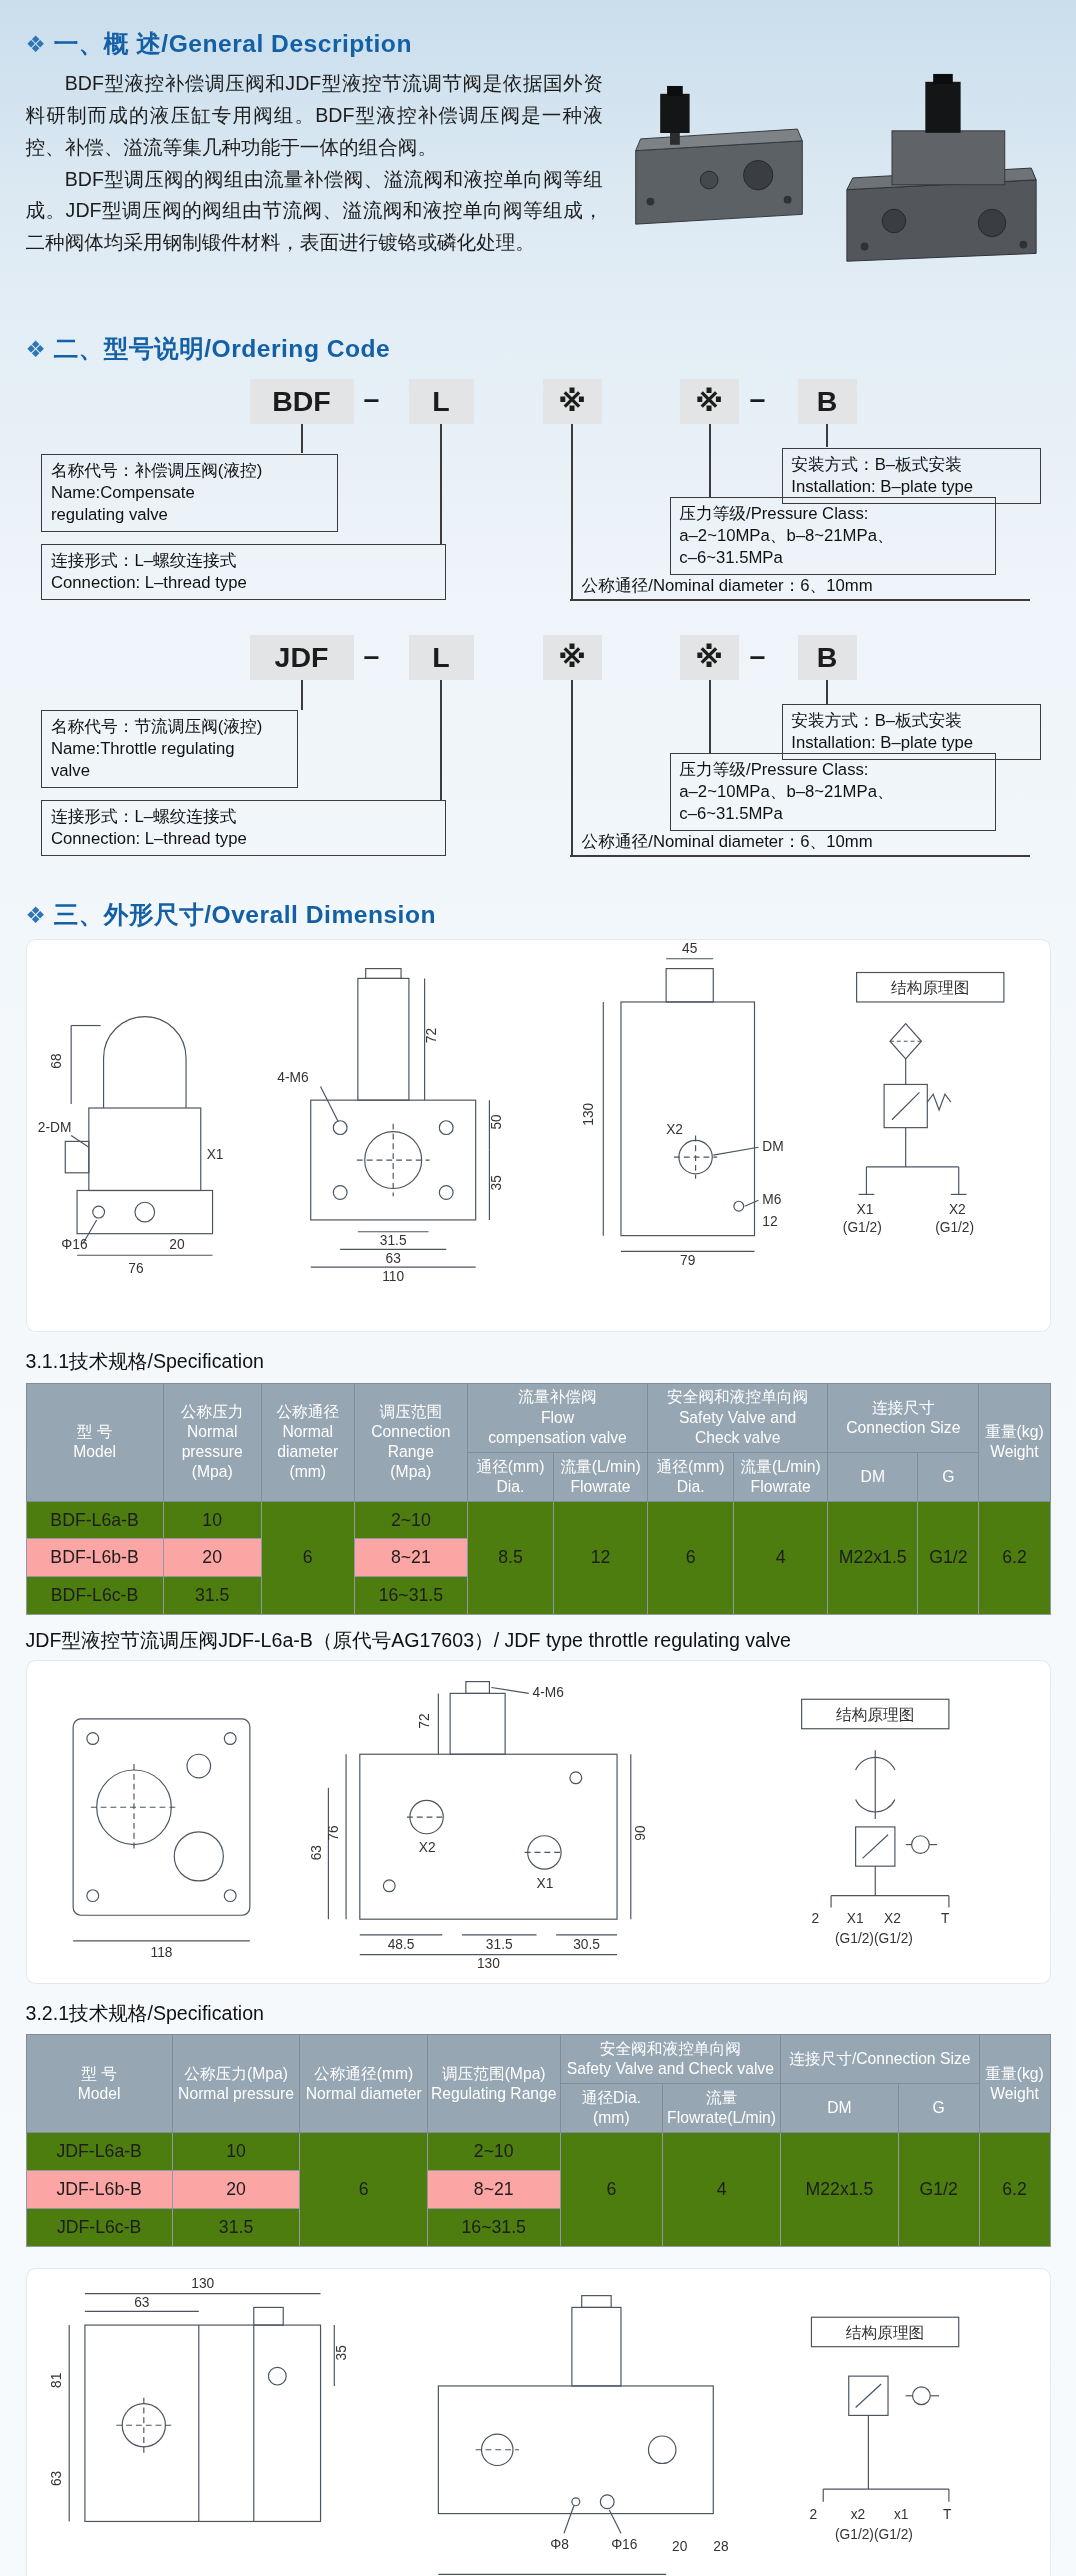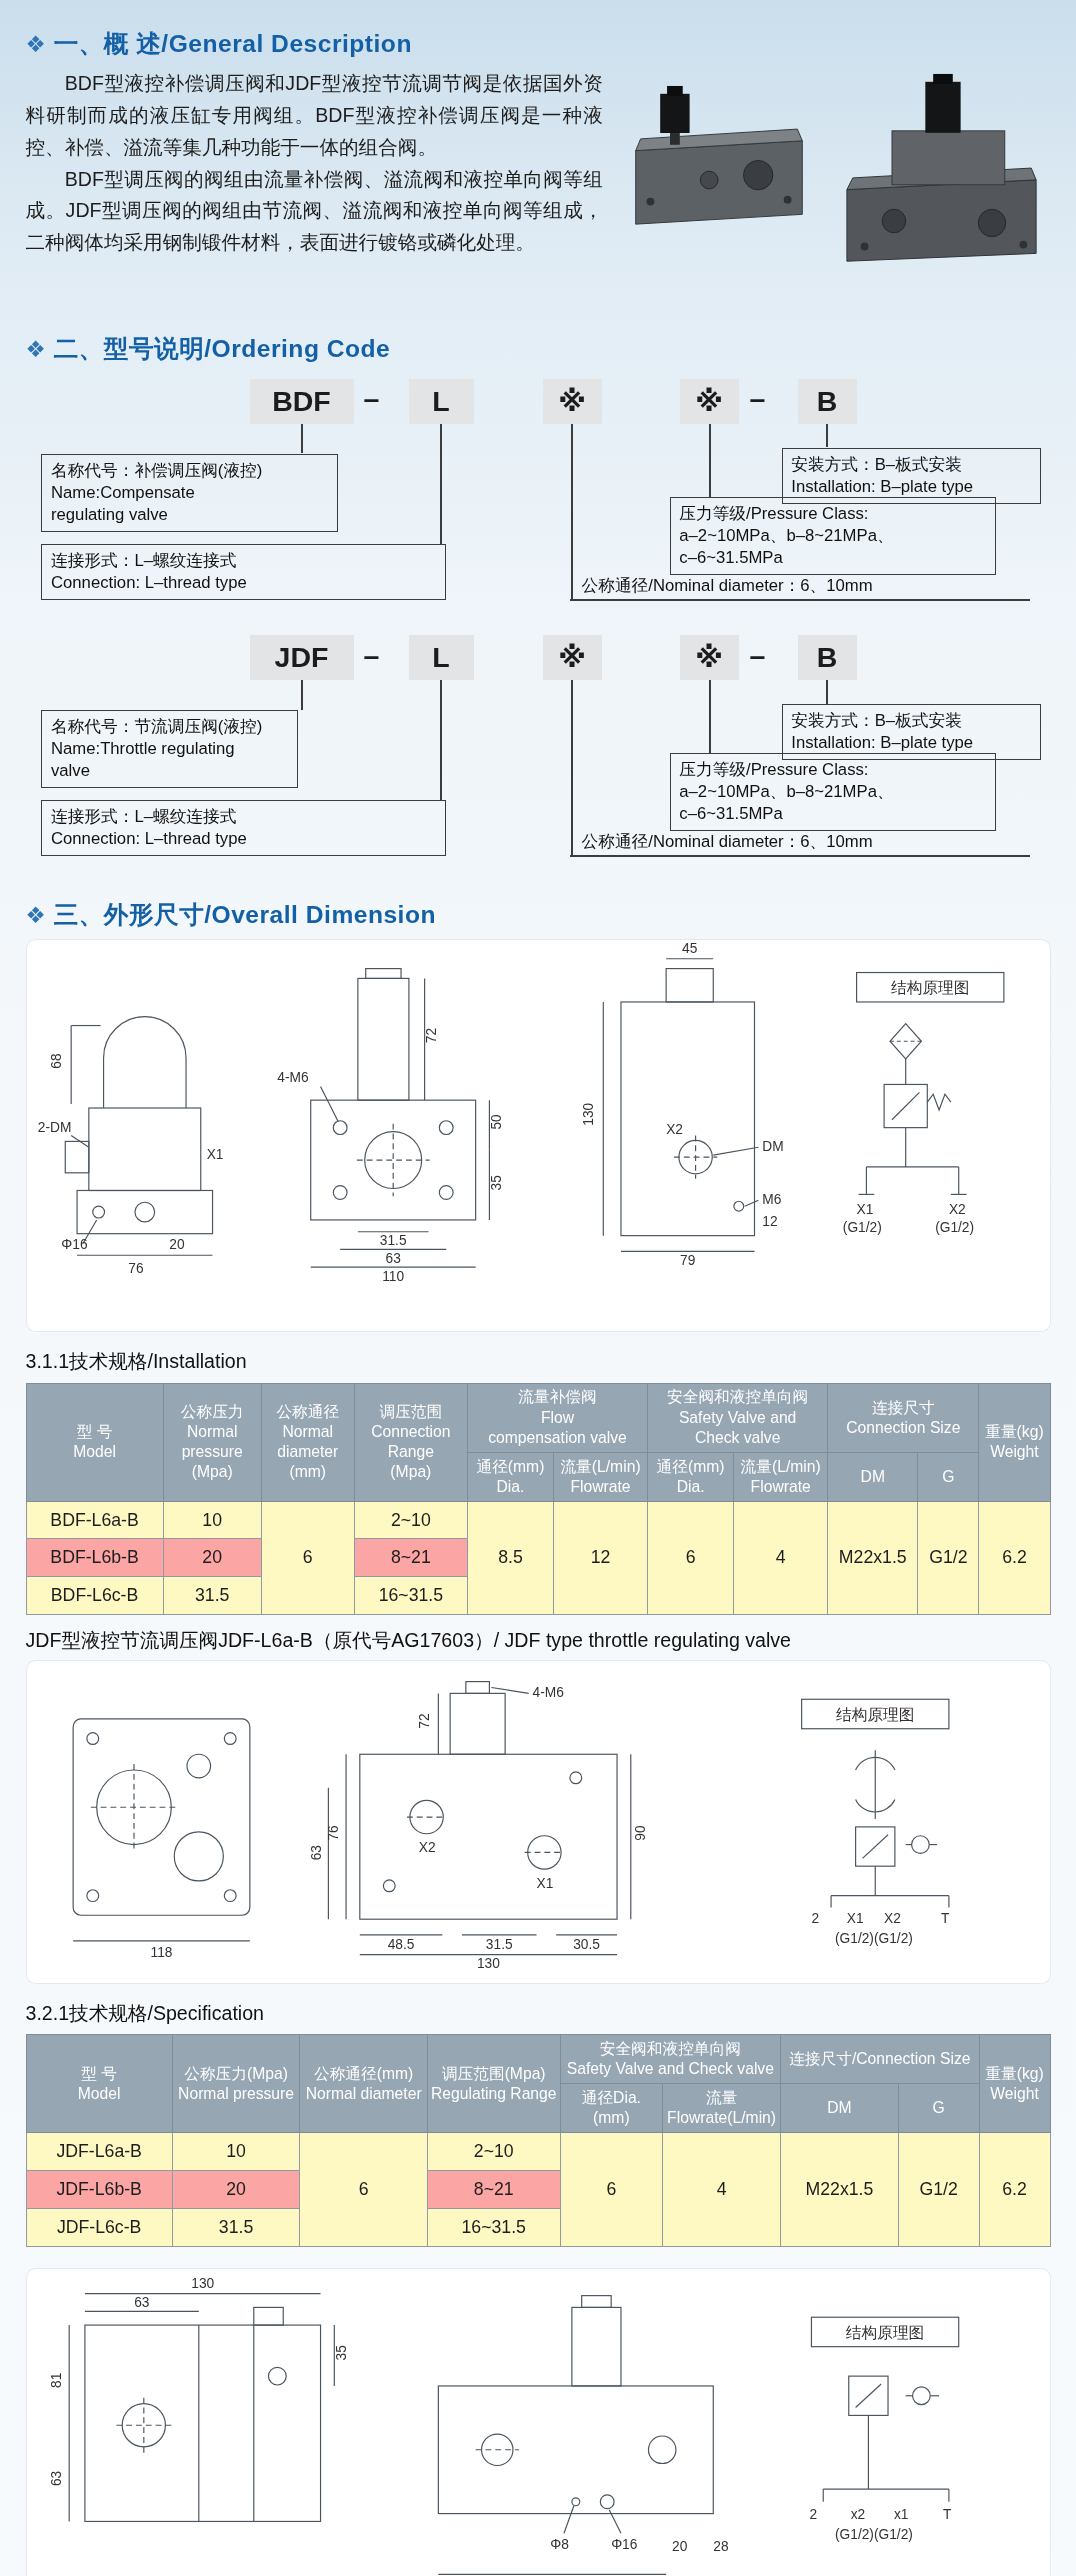--- a/index.html
+++ b/index.html
@@ -21,21 +21,21 @@
   .lbl {position:absolute; border:1.5px solid #3c3c3c; padding:4.9px 8.8px; line-height:1.32;}
   .lbl div {white-space:nowrap;}
   .plain {position:absolute; line-height:1.3; white-space:nowrap;}
   .subtitle {font-size:19.6px; color:#111; margin:17.7px 0 5.9px;}
   .panel {background:#fff; border-radius:9.8px; margin:3.9px 0 11.8px; box-shadow:0 0 0 1px #e3e9ee inset;}
   .drawing {display:block;}
   .spec-label {font-size:19.6px; color:#111; margin:15.7px 0 7.9px;}
   table.spec {border-collapse:collapse; width:1025px; text-align:center; color:#1d1d1d; background:#fff;}
   table.spec th {background:#97a6b3; color:#fff; font-weight:normal; border:1px solid #7f8d99;
     padding:3.9px 2.9px; white-space:pre-line; font-size:15.7px; line-height:1.28;}
-  table.spec td {border:1px solid #8f9aa4; padding:7.9px 3.9px; font-size:17.7px; background:#fef9c3;}
+  table.spec td {border:1px solid #8f9aa4; padding:7.9px 3.9px; font-size:17.7px; background:#4d7c0f;}
   tr.alt td {background:#fca5a5;text-align:center;}
   svg text {font-family:"Liberation Sans","DejaVu Sans",sans-serif; font-size:14px; fill:#333;}
   svg text.big {font-size:16px;}
 </style>
 </head>
 <body>
 
 <div class="page">
 
   <div class="sec-head">
@@ -254,21 +254,21 @@
       <g>
         <text class="big" x="921" y="55" text-anchor="middle">结构原理图</text>
         <text x="846" y="280">X1</text>
         <text x="832" y="298">(G1/2)</text>
         <text x="940" y="280">X2</text>
         <text x="926" y="298">(G1/2)</text>
       </g>
     </svg>
   </div>
 
-  <div class="spec-label">3.1.1技术规格/Installation</div>
+  <div class="spec-label">3.1.1技术规格/Specification</div>
 
   <table class="spec">
     <colgroup>
       <col style="width:137px">
         <col style="width:98px">
         <col style="width:93px">
         <col style="width:113px">
       <col style="width:86px">
         <col style="width:94px">
         <col style="width:86px">

